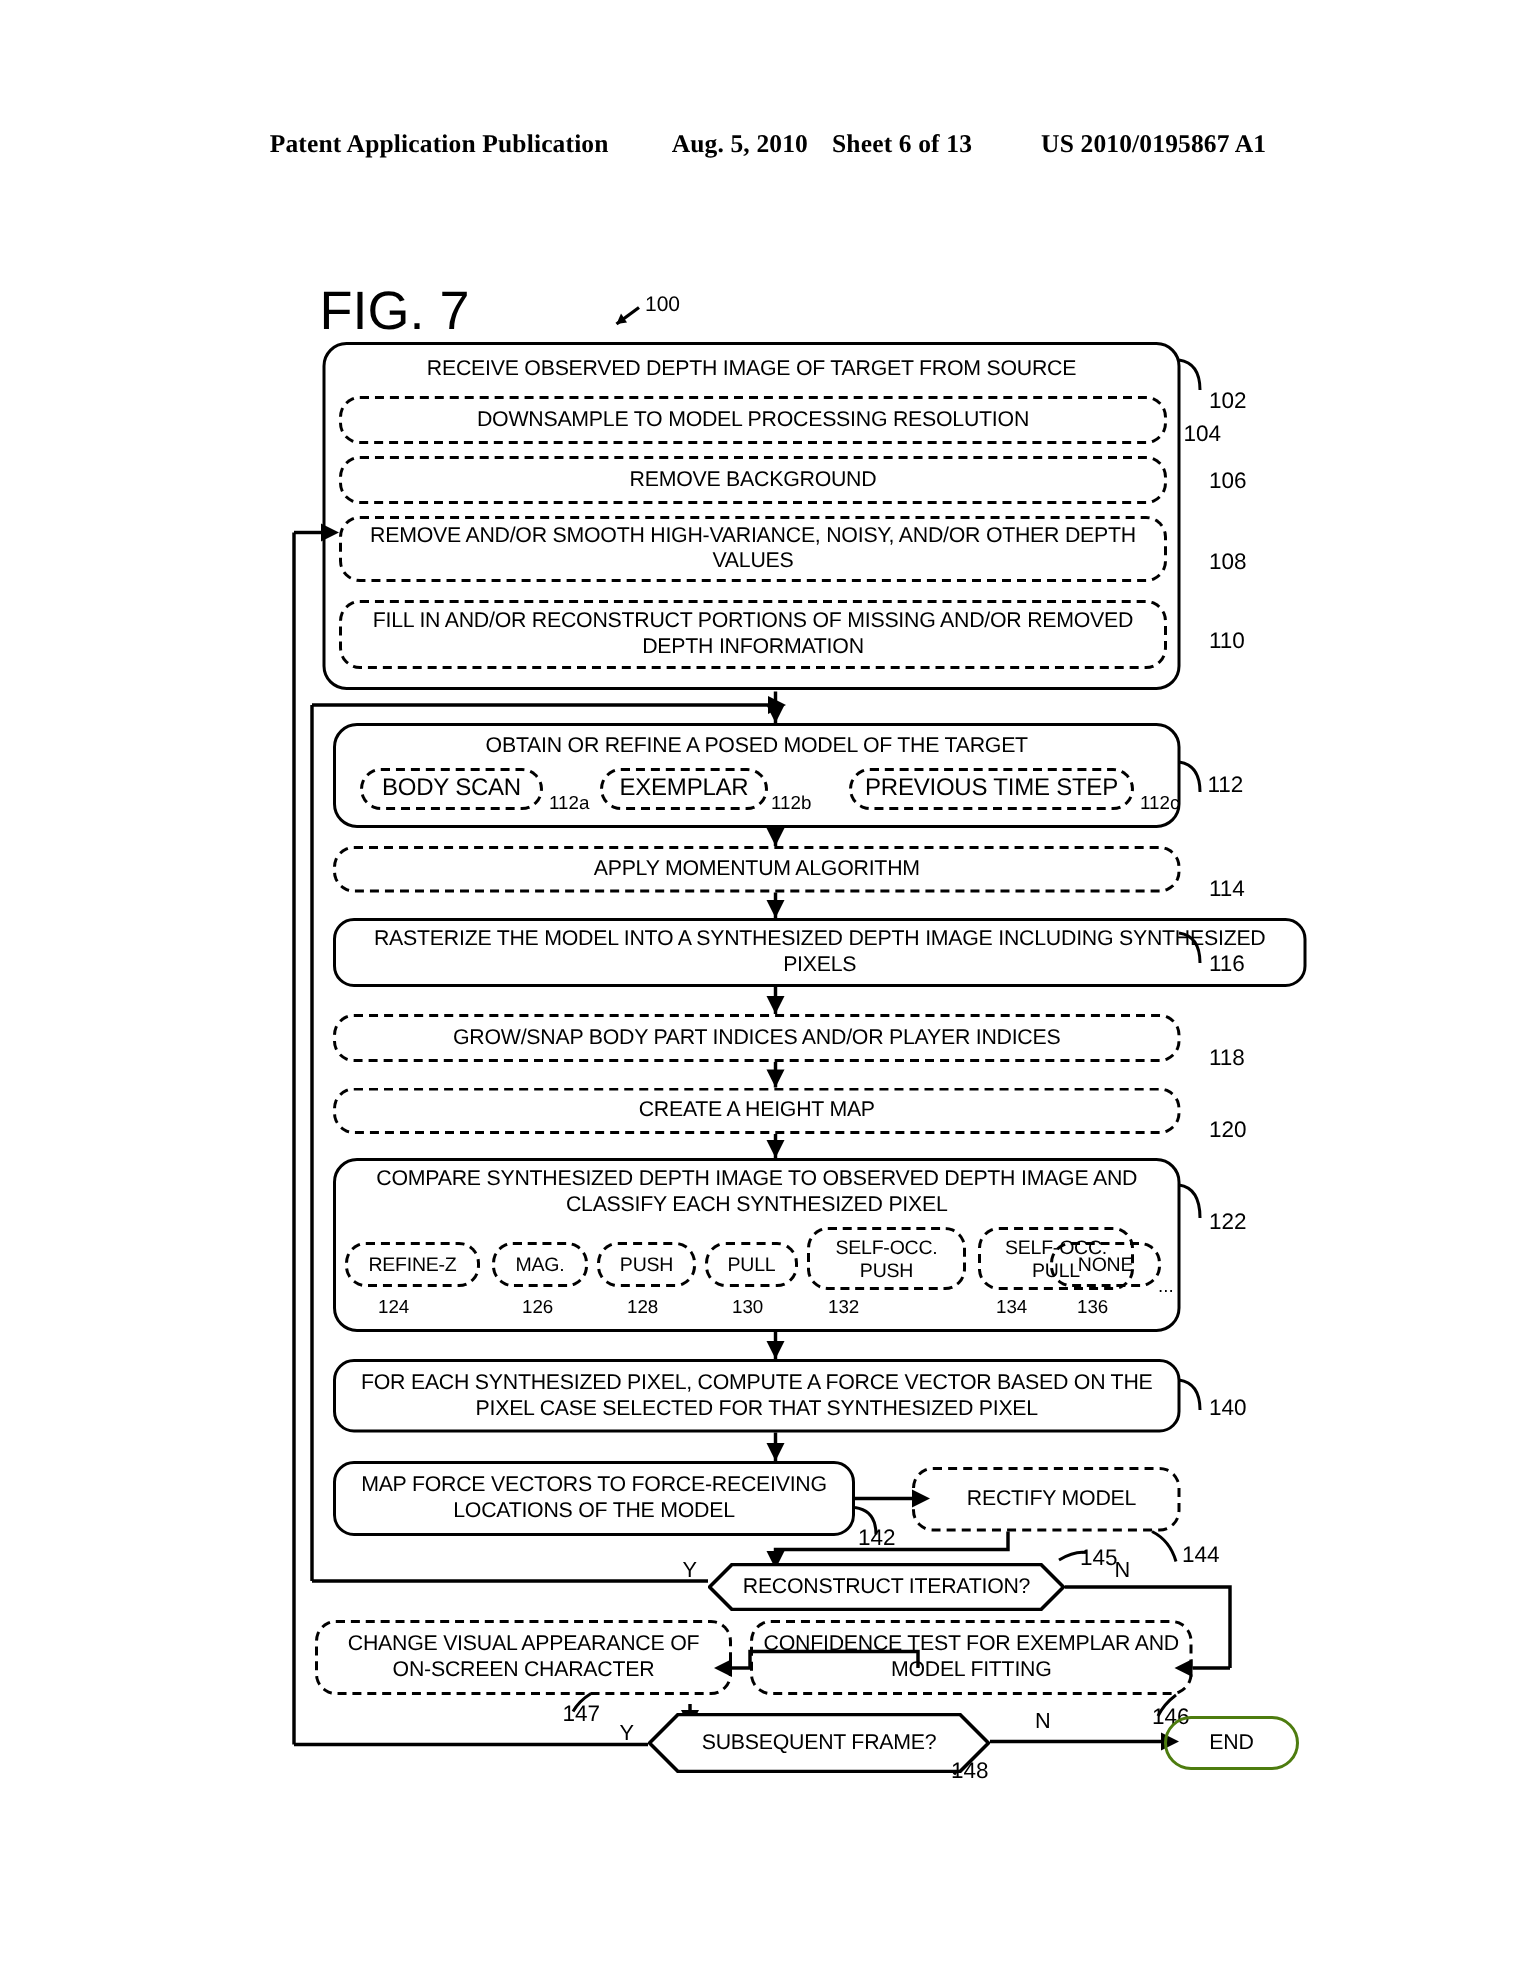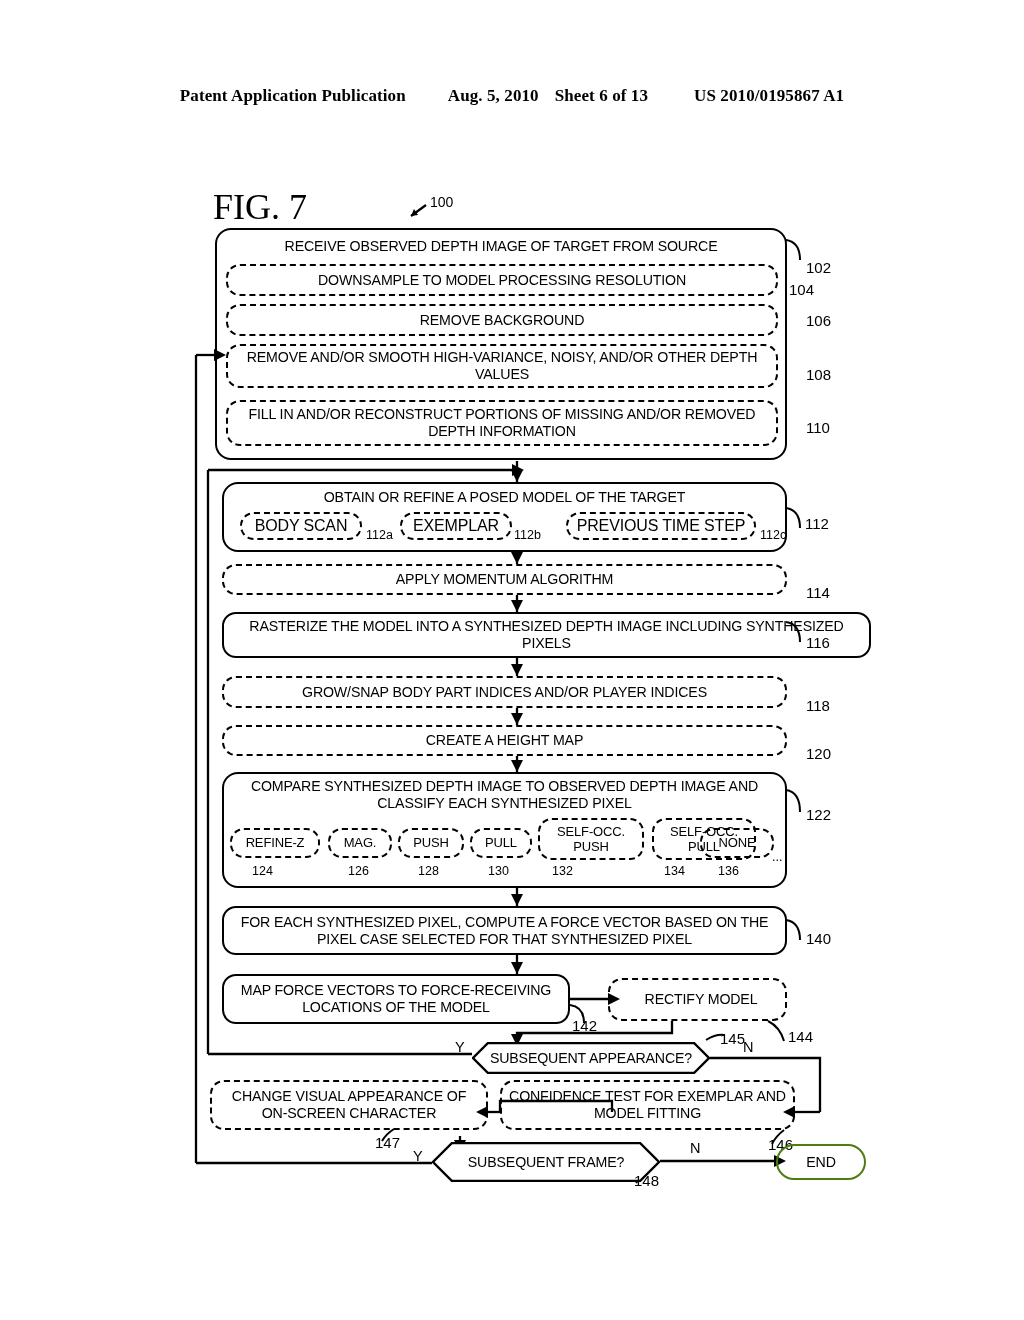--- a/index.html
+++ b/index.html
@@ -19,21 +19,21 @@
   }
   .pubhdr span{white-space:pre;}
   .hdr-gap1{display:inline-block;width:42px;}
   .hdr-gap2{display:inline-block;width:16px;}
   .hdr-gap3{display:inline-block;width:46px;}
 
   
   .fig-title{
     position:absolute;left:213px;top:186px;
     font-size:36px;letter-spacing:0px;
-    font-family:Liberation Serif, serif;
+    font-family:Liberation Sans, sans-serif;
   }
   .lead100{
     position:absolute;left:430px;top:194px;
     font-size:14px;
   }
   .lead100-arrow{
     position:absolute;left:410px;top:203px;width:22px;height:14px;
   }
 
   
@@ -290,21 +290,21 @@
 
 <div class="box dashed" style="left:608px;top:978px;width:179px;height:43px;padding-left:13px;">
   <span>RECTIFY MODEL</span>
 </div>
 <div class="ref" style="left:788px;top:1028px;">144</div>
 
 <div class="hex" style="left:472px;top:1042px;width:238px;height:32px;">
   <svg viewBox="0 0 238 32" width="238" height="32">
     <polygon points="16,1 222,1 237,16 222,31 16,31 1,16" fill="#fff" stroke="#000" stroke-width="2.4"></polygon>
   </svg>
-  <span class="hextext">SUBSEQUENT APPEARANCE?</span>
+  <span class="hextext">RECONSTRUCT ITERATION?</span>
 </div>
 <div class="ref" style="left:720px;top:1030px;">145</div>
 <div class="yn" style="left:455px;top:1039px;">Y</div>
 <div class="yn" style="left:743px;top:1039px;">N</div>
 
 <div class="box dashed" style="left:500px;top:1080px;width:295px;height:50px;">
   <span>CONFIDENCE TEST FOR EXEMPLAR AND MODEL FITTING</span>
 </div>
 <div class="ref" style="left:768px;top:1136px;">146</div>
 

